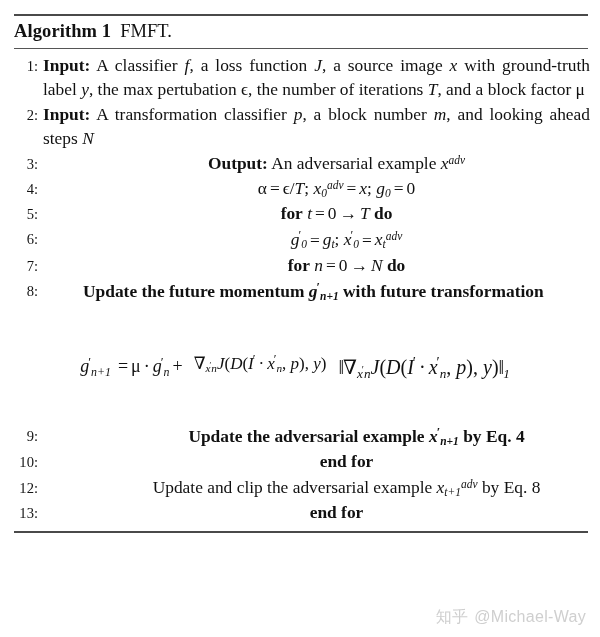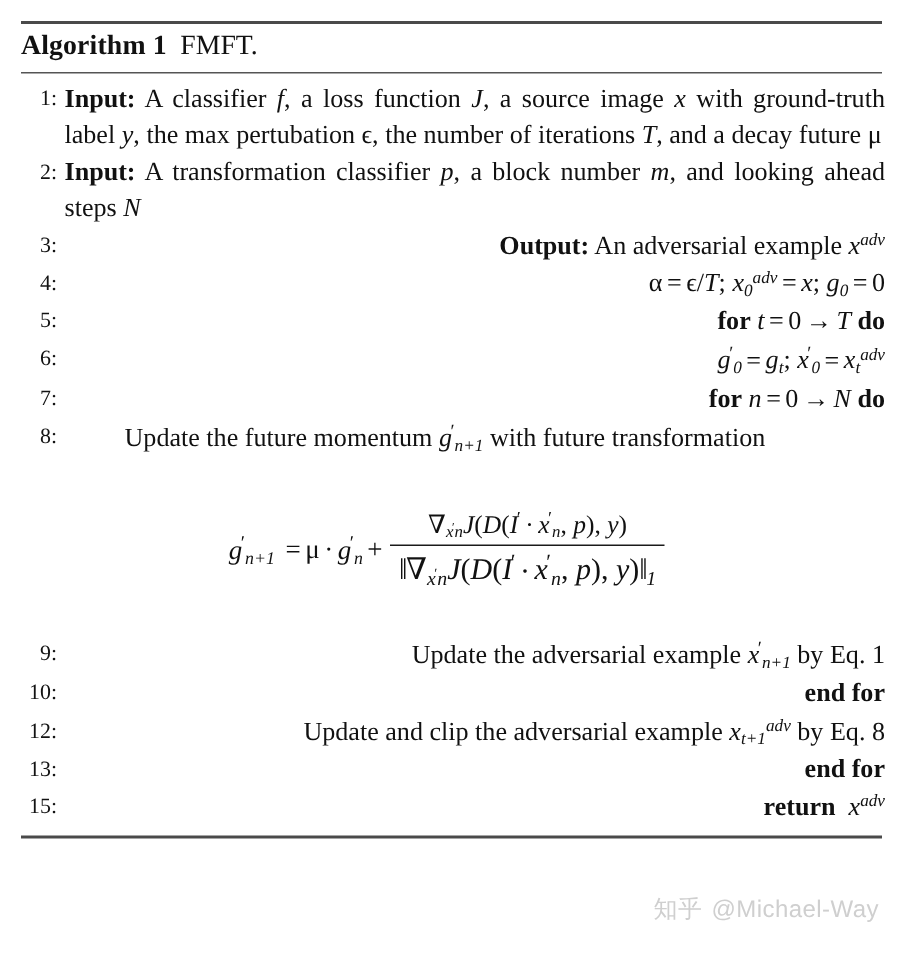--- a/index.html
+++ b/index.html
@@ -75,25 +75,25 @@
     white-space: nowrap;
     color: #131313;
   }
   .content {
     flex: 1 1 auto;
     min-width: 0;
     text-align: justify;
     text-justify: inter-word;
     hyphens: manual;
   }
-  .content.nojust { text-align: right; margin-left: 40px; }
+  .content.nojust { text-align: center; margin-left: 40px; }
 
   
   .ind1 .content { padding-left: 20px; }
-  .ind2 .content { padding-left: 40px; }
+  .ind2 .content { padding-left: 40px; font-weight: bold; }
 
   b, .bold { font-weight: bold; }
 
   
   .mi {
     font-style: italic;
     font-family: "Liberation Serif", "DejaVu Serif", serif;
   }
   .mn, .mo {
     font-style: normal;
@@ -125,22 +125,22 @@
   }
   .equation {
     display: flex;
     align-items: center;
     font-size: 18px;
     white-space: nowrap;
   }
   .eq-lhs { padding-right: 4px; }
   .frac {
     display: inline-flex;
-    flex-direction: column;
-    align-items: center;
+    flex-direction: row;
+    align-items: flex-start;
     vertical-align: middle;
     margin: 0 2px;
   }
   .frac .num {
     padding: 0 6px 2px 6px;
     font-size: 17px;
   }
   .frac .bar {
     width: 100%;
     border-top: 1.4px solid #1a1a1a;
@@ -149,21 +149,21 @@
     padding: 2px 6px 0 6px;
     font-size: 20px;
   }
   .nabla { font-style: normal; }
   .norm-bar { font-style: normal; letter-spacing: -1px; }
 
   
   .watermark {
     position: absolute;
     right: 14px;
-    bottom: 20px;
+    bottom: 9px;
     font-size: 16px;
     color: #cfcfcf;
     font-family: "Liberation Sans", "DejaVu Sans", sans-serif;
     white-space: nowrap;
     letter-spacing: 0.3px;
     user-select: none;
   }
   .watermark .zh-logo { margin-right: 6px; }
 </style>
 </head>
@@ -184,21 +184,21 @@
     <div class="alg-line">
       <div class="ln">1:</div>
       <div class="content"><b>Input:</b>
         <span>A classifier</span>
         <span class="mi">f</span><span>, a loss function</span>
         <span class="mi">J</span><span>, a source image</span>
         <span class="mi">x</span>
         <span>with ground-truth label</span>
         <span class="mi">y</span><span>, the max pertubation</span>
         <span class="mo">ϵ</span><span>, the number of iterations</span>
-        <span class="mi">T</span><span>, and a decay future</span>
+        <span class="mi">T</span><span>, and a block factor</span>
         <span class="mo">μ</span>
       </div>
     </div>
 
     <div class="alg-line">
       <div class="ln">2:</div>
       <div class="content"><b>Input:</b>
         <span>A transformation classifier</span>
         <span class="mi">p</span><span>, a block number</span>
         <span class="mi">m</span><span>, and looking ahead steps</span>
@@ -267,21 +267,21 @@
           <span class="bar"></span>
           <span class="den"><span class="norm-bar">‖</span><span class="nabla">∇</span><sub><span class="mi">x</span><span class="prime">′</span><span class="mi">n</span></sub><span class="mi">J</span>(<span class="mi">D</span>(<span class="mi">I</span><span class="prime">′</span><span class="op">·</span><span class="mi">x</span><span class="prime">′</span><sub>n</sub>,&nbsp;<span class="mi">p</span>),&nbsp;<span class="mi">y</span>)<span class="norm-bar">‖</span><sub>1</sub></span>
         </span>
       </div>
     </div>
 
     <div class="alg-line ind2">
       <div class="ln">9:</div>
       <div class="content nojust"><span>Update the adversarial example</span>
         <span class="mi">x</span><span class="prime">′</span><sub>n+1</sub>
-        <span>by Eq. 1</span>
+        <span>by Eq. 4</span>
       </div>
     </div>
 
     <div class="alg-line ind1">
       <div class="ln">10:</div>
       <div class="content nojust"><b>end for</b></div>
     </div>
 
 
     <div class="alg-line ind1">
@@ -291,25 +291,20 @@
         <span>by Eq. 8</span>
       </div>
     </div>
 
     <div class="alg-line">
       <div class="ln">13:</div>
       <div class="content nojust"><b>end for</b></div>
     </div>
 
 
-    <div class="alg-line">
-      <div class="ln">15:</div>
-      <div class="content nojust"><b>return</b>&nbsp;
-        <span class="mi">x</span><sup>adv</sup></div>
-    </div>
 
   </div>
 
   <div class="rule-bottom"></div>
 
 </div>
 
 <div class="watermark">
   <span class="zh-logo">知乎</span><span>@Michael-Way</span>
 </div>

